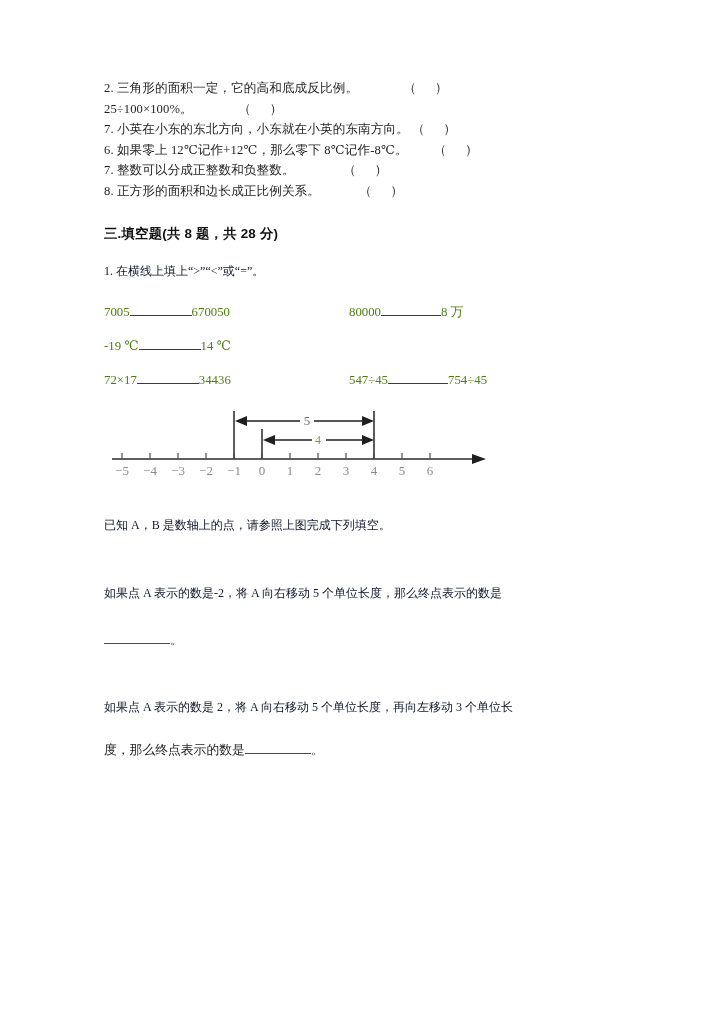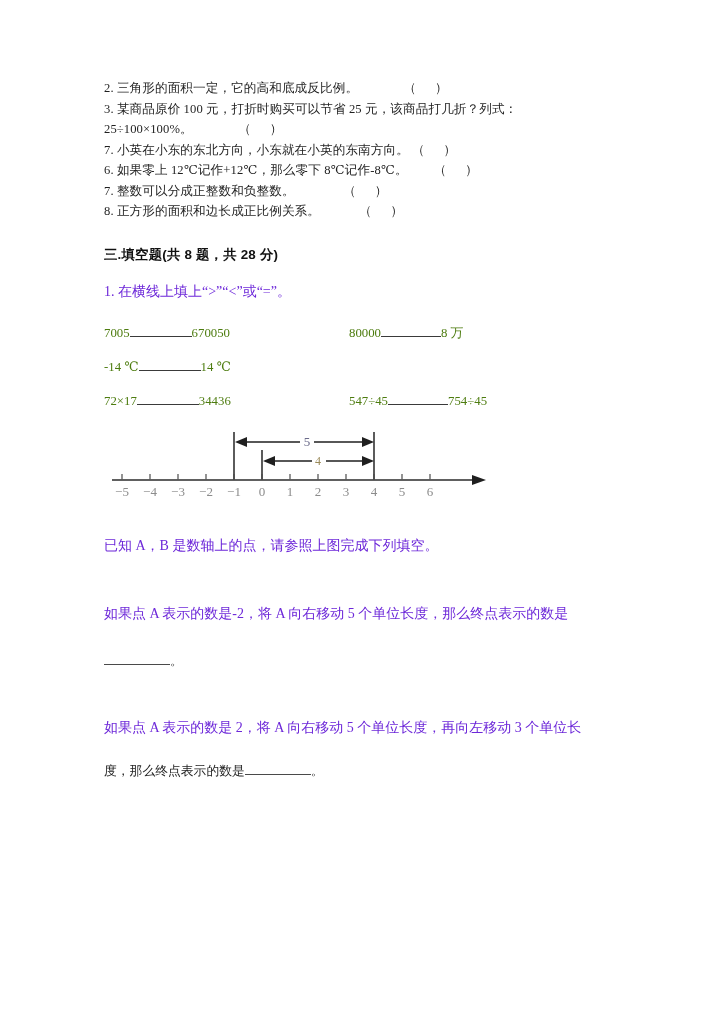--- a/index.html
+++ b/index.html
@@ -47,23 +47,23 @@
     font-weight: bold;
     font-size: 13.4px;
     margin-top: 24px;
     margin-bottom: 4px;
     color: #111;
     letter-spacing: 0.2px;
   }
 
   
   .q-para {
-    font-size: 14px;
+    font-size: 12px;
     line-height: 31px;
-    color: #6d28d9;
+    color: #0f172a;
     margin-top: 16px;
   }
   .q-para.tight { line-height: 20px; }
 
   
   .cmp-block {
     margin-top: 14px;
   }
   .cmp-row {
     display: flex;
@@ -116,21 +116,20 @@
 </head>
 <body>
 
 <div class="page">
   <div class="content">
 
     <div>
 
       <div class="tf-line"><span>2. 三角形的面积一定，它的高和底成反比例。</span><span>              </span><span class="paren">（      ）</span></div>
 
-      <div class="tf-line"><span>3. 某商品原价 100 元，打折时购买可以节省 25 元，该商品打几折？列式：</span></div>
       <div class="tf-line"><span>25÷100×100%。</span><span>              </span><span class="paren">（      ）</span></div>
 
 
       <div class="tf-line"><span>7. 小英在小东的东北方向，小东就在小英的东南方向。</span><span> </span><span class="paren">（      ）</span></div>
 
       <div class="tf-line"><span>6. 如果零上 12℃记作+12℃，那么零下 8℃记作-8℃。</span><span>        </span><span class="paren">（      ）</span></div>
 
       <div class="tf-line"><span>7. 整数可以分成正整数和负整数。</span><span>               </span><span class="paren">（      ）</span></div>
 
       <div class="tf-line"><span>8. 正方形的面积和边长成正比例关系。</span><span>            </span><span class="paren">（      ）</span></div>
@@ -142,21 +141,21 @@
     <div class="q-para tight" style="margin-top:18px;">1. 在横线上填上“&gt;”“&lt;”或“=”。</div>
 
     <div class="cmp-block">
 
       <div class="cmp-row">
         <div class="cmp-cell left"><span>7005</span><span class="blank-inline bl-70"></span><span>670050</span></div>
         <div class="cmp-cell right"><span>80000</span><span class="blank-inline bl-66"></span><span>8 万</span></div>
       </div>
 
       <div class="cmp-row">
-        <div class="cmp-cell left"><span>-14 ℃</span><span class="blank-inline bl-70"></span><span>14 ℃</span></div>
+        <div class="cmp-cell left"><span>-19 ℃</span><span class="blank-inline bl-70"></span><span>14 ℃</span></div>
       </div>
 
       <div class="cmp-row">
         <div class="cmp-cell left"><span>72×17</span><span class="blank-inline bl-70"></span><span>34436</span></div>
         <div class="cmp-cell right"><span>547÷45</span><span class="blank-inline bl-66"></span><span>754÷45</span></div>
       </div>
 
     </div>
 
 

